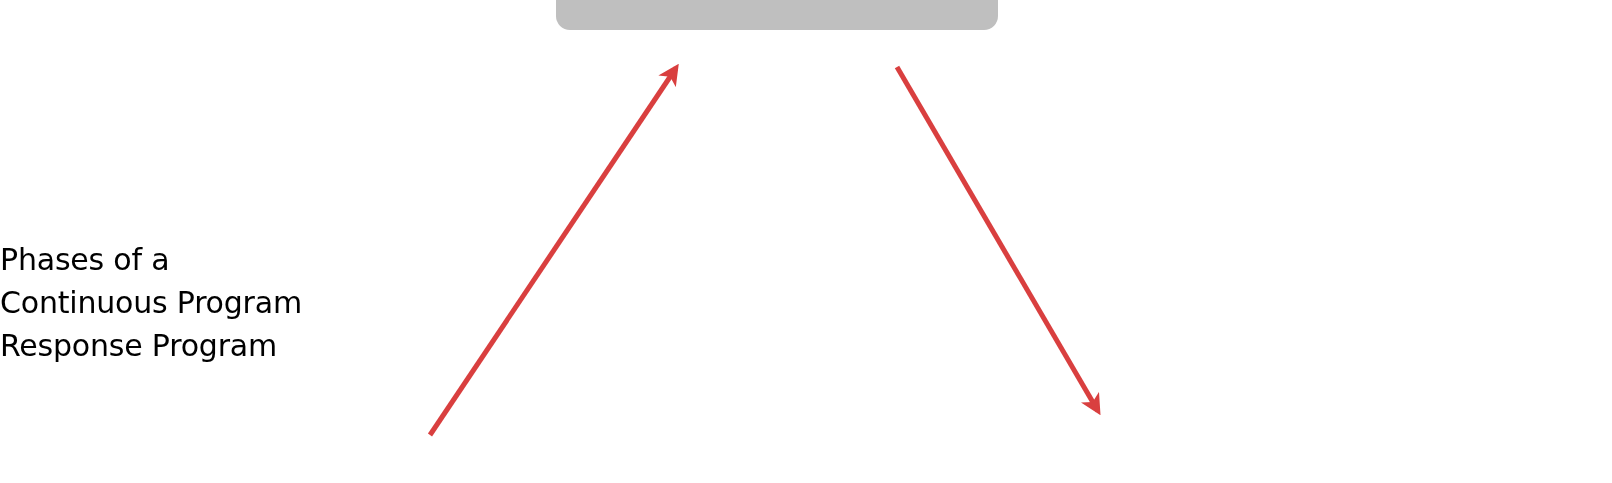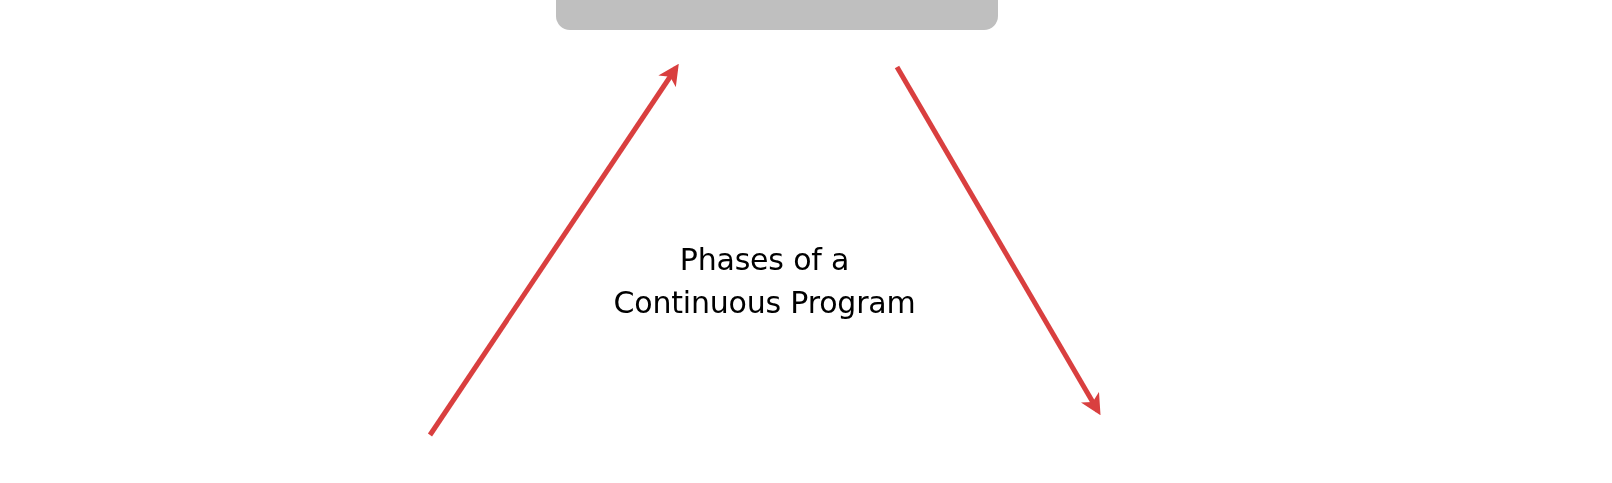--- a/index.html
+++ b/index.html
@@ -32,21 +32,21 @@
     top: 0;
     width: 1612px;
     height: 483px;
   }
   
   #caption {
     position: absolute;
     left: 0;
     top: 238px;
     width: 1529px;
-    text-align: center;
+    text-align: left;
     color: #000000;
     font-family: "DejaVu Sans", sans-serif;
     font-size: 30px;
     font-weight: 400;
     line-height: 43px;
     letter-spacing: -0.2px;
     white-space: nowrap;
   }
   #caption .cap-line {
     display: block;
@@ -70,15 +70,16 @@
     </defs>
 
     <line x1="430" y1="435" x2="676" y2="68" stroke="#d93f3f" stroke-width="5" stroke-linecap="butt" marker-end="url(#head-left)"></line>
 
     <line x1="897" y1="67" x2="1098" y2="411" stroke="#d93f3f" stroke-width="5" stroke-linecap="butt" marker-end="url(#head-right)"></line>
   </svg>
 
   <div id="caption">
     <span class="cap-line">Phases of a</span>
     <span class="cap-line">Continuous Program</span>
+    <span class="cap-line">Response Program</span>
   </div>
 
 </div>
 
 </body></html>

